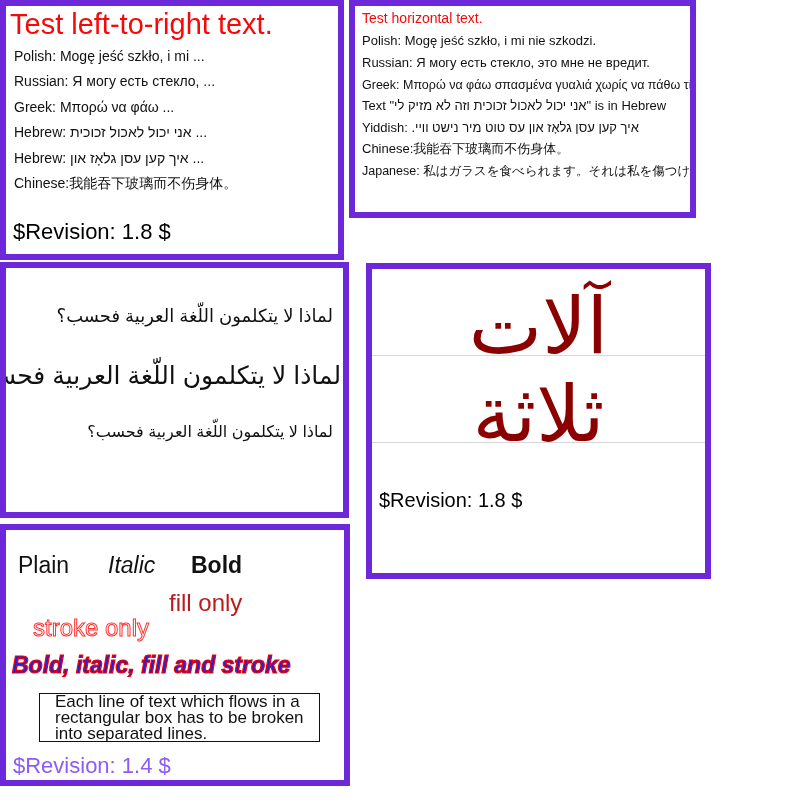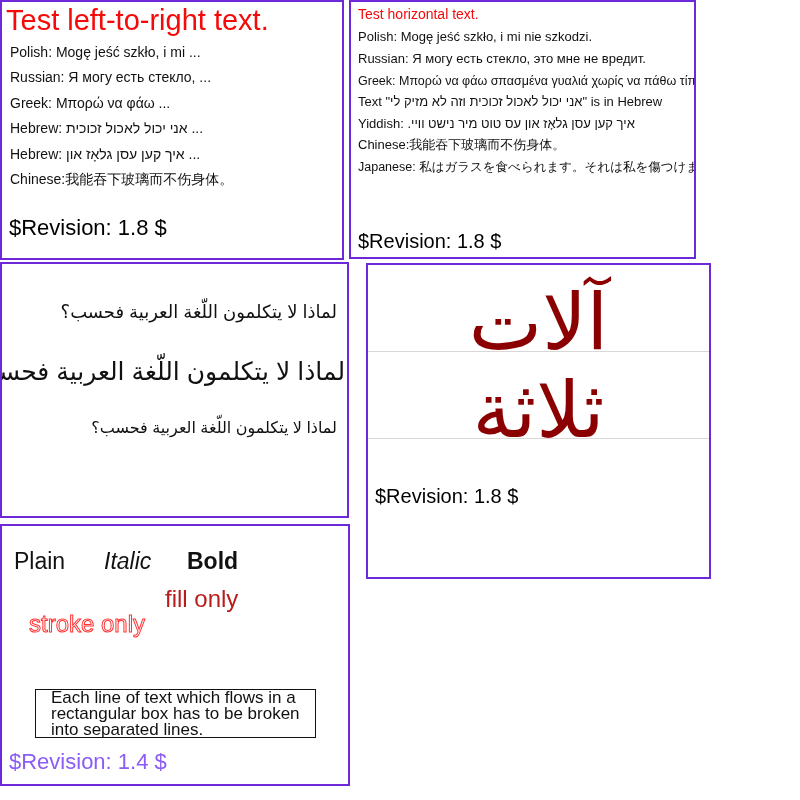--- a/index.html
+++ b/index.html
@@ -2,33 +2,33 @@
 <html><head>
 <meta charset="utf-8">
 <style>
   html,body{margin:0;padding:0;}
   body{
     width:800px;height:800px;position:relative;background:#ffffff;
     font-family:"Liberation Sans","DejaVu Sans",sans-serif;color:#111;
     overflow:hidden;
   }
   .panel{
-    position:absolute;background:#fff;border:2px solid #6d28d9;
+    position:absolute;background:#fff;border:6px solid #6d28d9;
     box-sizing:border-box;overflow:hidden;
   }
   .abs{position:absolute;line-height:1;white-space:nowrap;}
 
   
   #p1{left:0;top:0;width:344px;height:260px;}
   #p1 .title{left:4px;top:4px;font-size:29px;color:#f60909;}
   #p1 .ln{left:8px;font-size:14px;}
   #p1 .rev{left:7px;top:215px;font-size:22px;color:#000;}
 
   
-  #p2{left:349px;top:0;width:347px;height:259px;}
+  #p2{left:349px;top:0;width:347px;height:218px;}
   #p2 .title{left:7px;top:5px;font-size:14px;color:#f60909;}
   #p2 .ln{left:7px;font-size:13px;}
   #p2 .ln.sm{font-size:12.5px;}
   #p2 .rev{left:7px;top:229px;font-size:20px;color:#000;}
 
   
   #p3{left:0;top:262px;width:349px;height:256px;}
   #p3 .ar{direction:rtl;unicode-bidi:isolate;}
   #p3 .a1{right:10px;top:39px;font-size:18px;}
   #p3 .a2{right:2px;top:95px;font-size:25px;}
@@ -99,15 +99,16 @@
   <div class="abs big b2">ثلاثة</div>
   <div class="abs rev">$Revision: 1.8 $</div>
 </section>
 
 <section class="panel" id="p5">
   <div class="abs row w-plain">Plain</div>
   <div class="abs row w-italic">Italic</div>
   <div class="abs row w-bold">Bold</div>
   <div class="abs fill-only">fill only</div>
   <div class="abs stroke-only">stroke only</div>
+  <div class="abs combo">Bold, italic, fill and stroke</div>
   <div class="flow-box">Each line of text which flows in a rectangular box has to be broken into separated lines.</div>
   <div class="abs rev">$Revision: 1.4 $</div>
 </section>
 
 </body></html>

